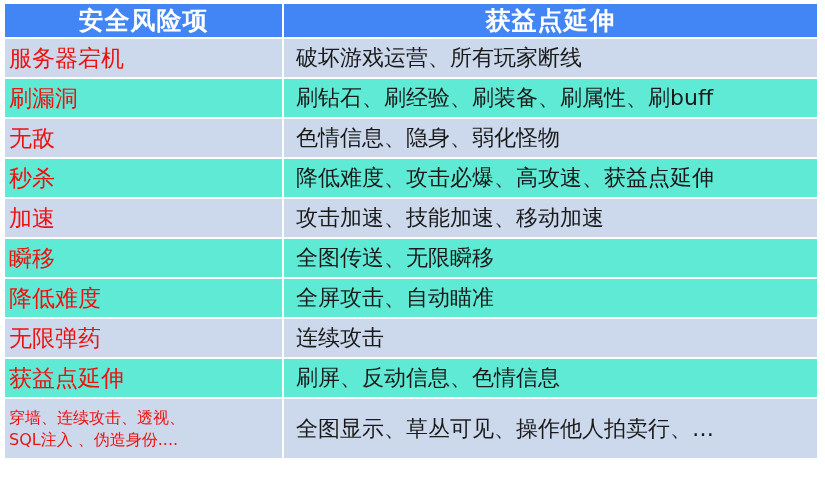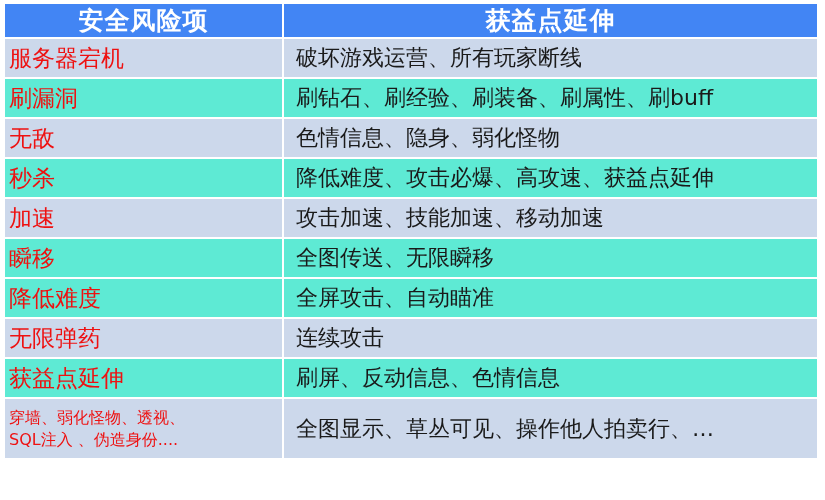--- a/index.html
+++ b/index.html
@@ -124,20 +124,20 @@
       <td class="cell-risk">无限弹药</td>
       <td class="cell-benefit">连续攻击</td>
     </tr>
     <tr class="alt-light">
       <td class="cell-risk">获益点延伸</td>
       <td class="cell-benefit">刷屏、反动信息、色情信息</td>
     </tr>
 
     <tr class="alt-dark last-row">
       <td class="cell-risk">
-        <span class="risk-line">穿墙、弱化怪物、透视、</span>
+        <span class="risk-line">穿墙、连续攻击、透视、</span>
         <span class="risk-line">SQL注入 、伪造身份....</span>
       </td>
       <td class="cell-benefit">全图显示、草丛可见、操作他人拍卖行、…</td>
     </tr>
 
   </tbody>
 </table>
 
 </body></html>

